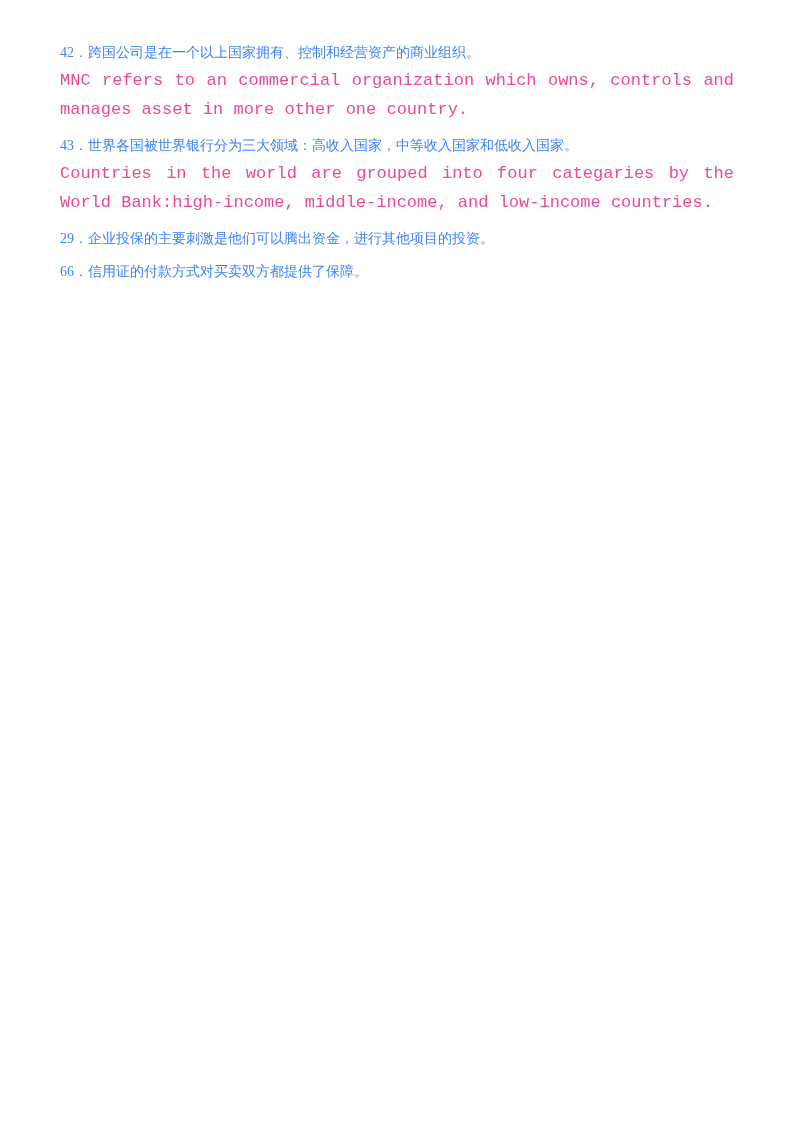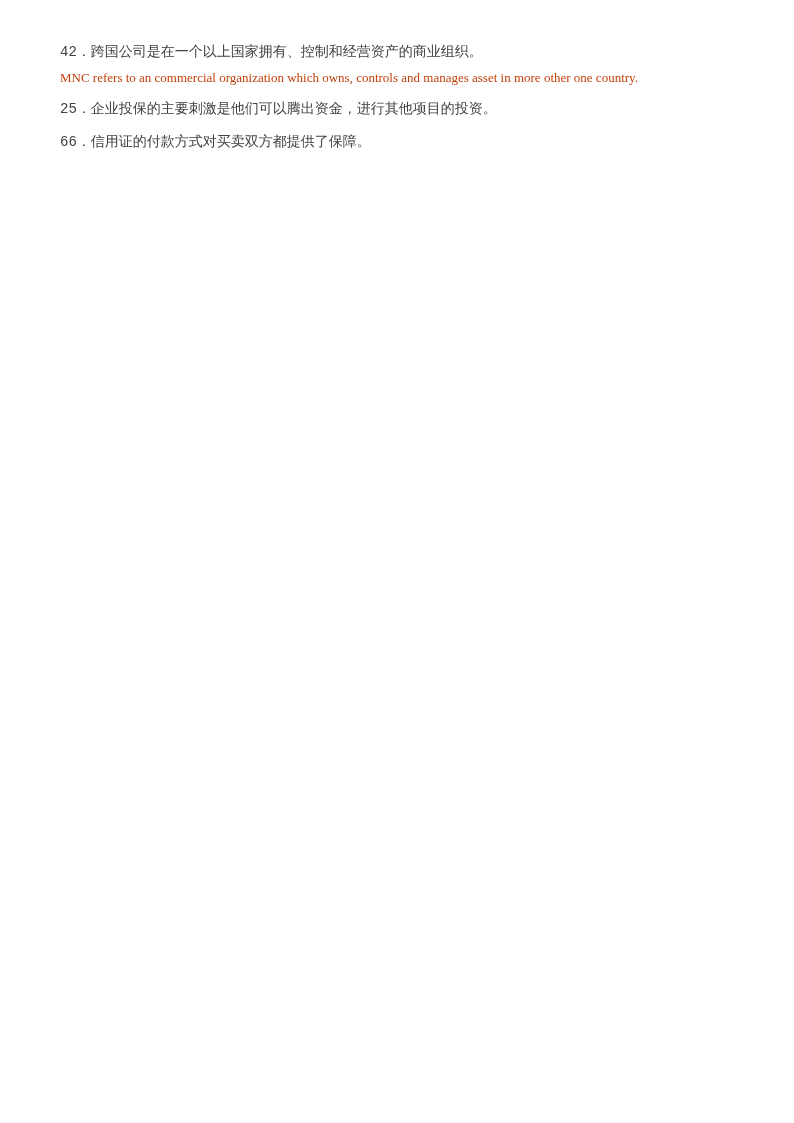--- a/index.html
+++ b/index.html
@@ -16,43 +16,47 @@
       width: 794px;
       min-height: 1123px;
       padding: 40px 60px;
     }
 
     .entry {
       margin-bottom: 8px;
     }
 
     .chinese-line {
-      color: #404040;
-      font-family: Liberation Mono, monospace;
+      color: #3b82f6;
+      font-family: Liberation Serif, serif;
       font-size: 14px;
       line-height: 1.8;
       margin-bottom: 2px;
     }
 
     .english-line {
-      color: #c2410c;
-      font-family: Liberation Serif, serif;
-      font-size: 13px;
+      color: #ec4899;
+      font-family: Liberation Mono, monospace;
+      font-size: 17px;
       line-height: 1.7;
       text-align: justify;
       margin-bottom: 6px;
     }
   </style>
 </head>
 <body>
 
 <div>
 <div class="entry">
       <div class="chinese-line">42．跨国公司是在一个以上国家拥有、控制和经营资产的商业组织。</div>
       <div class="english-line">MNC refers to an commercial organization which owns, controls and manages asset in more other one country.</div>
     </div>
     <div class="entry">
-      <div class="chinese-line">25．企业投保的主要刺激是他们可以腾出资金，进行其他项目的投资。</div>
+      <div class="chinese-line">43．世界各国被世界银行分为三大领域：高收入国家，中等收入国家和低收入国家。</div>
+      <div class="english-line">Countries in the world are grouped into four categaries by the World Bank:high-income, middle-income, and low-income countries.</div>
+    </div>
+    <div class="entry">
+      <div class="chinese-line">29．企业投保的主要刺激是他们可以腾出资金，进行其他项目的投资。</div>
     </div>
     <div class="entry">
       <div class="chinese-line">66．信用证的付款方式对买卖双方都提供了保障。</div>
     </div>
   </div>
 
 </body></html>

